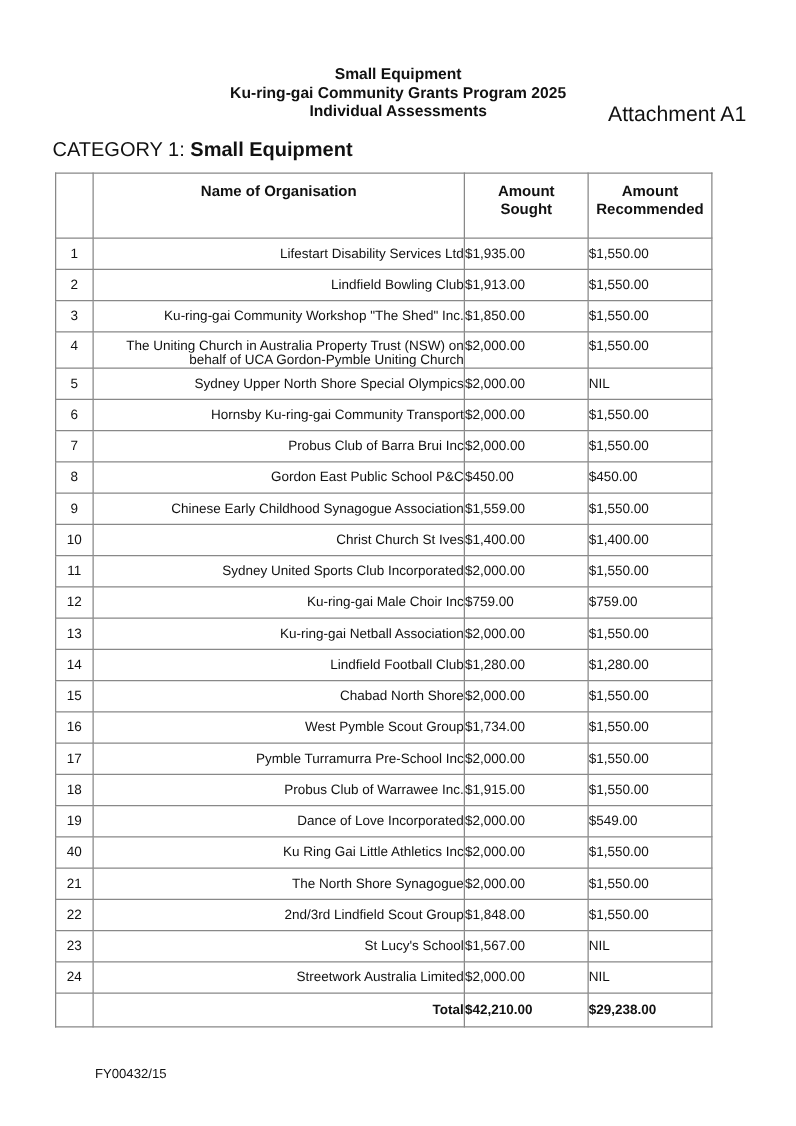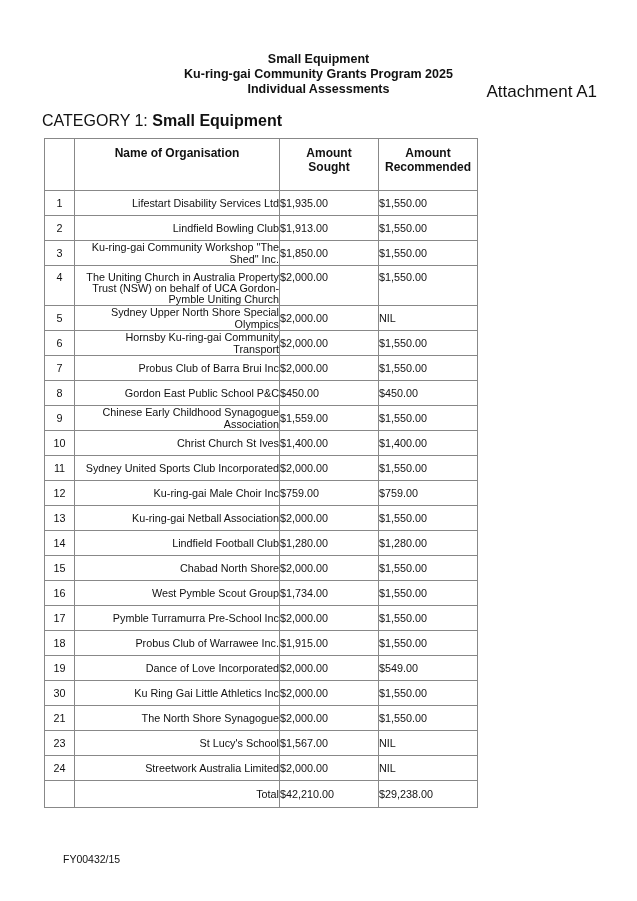--- a/index.html
+++ b/index.html
@@ -12,39 +12,39 @@
       text-align: center; font-weight: bold; font-size: 12.5px; line-height: 15px;
     }
     .attachment {
       position: absolute; top: 82px; right: 40px; font-size: 17px;
     }
     .category {
       position: absolute; top: 112px; left: 42px; font-size: 16px;
     }
     .category b { font-weight: bold; }
     table {
-      position: absolute; top: 138px; left: 44px; width: 434px;
+      position: absolute; top: 138px; left: 44px; width: 526px;
       border-collapse: collapse; font-size: 10.8px; padding-left: 43px;
     }
     td, th {
       border: 1px solid #888; padding: 0;
     }
     th {
       font-weight: bold; font-size: 12px; height: 44px; vertical-align: top;
       padding-top: 7px; line-height: 14px;
     }
     td { height: 24px; }
     td.num { width: 29px; text-align: center; }
     td.name { padding-left: 6px; text-align: right; }
     td.amt { width: 98px; }
     tr.multi td { vertical-align: top; padding-top: 6px; height: 20px; line-height: 11px; }
     tr.multi td.name { padding-top: 6px; }
-    tr.total td { font-weight: normal; height: 26px; }
+    tr.total td { font-weight: bold; height: 26px; }
     .footer {
-      position: absolute; top: 853px; left: 63px; font-size: 10.5px;
+      position: absolute; top: 853px; left: 76px; font-size: 10.5px;
     }
   </style>
 </head>
 <body>
 
 <div class="title-block">
   <div>Small Equipment</div>
   <div>Ku-ring-gai Community Grants Program 2025</div>
   <div>Individual Assessments</div>
 </div>
@@ -179,29 +179,35 @@
         <td class="amt">$1,915.00</td>
         <td class="amt">$1,550.00</td>
       </tr>
       <tr>
         <td class="num">19</td>
         <td class="name">Dance of Love Incorporated</td>
         <td class="amt">$2,000.00</td>
         <td class="amt">$549.00</td>
       </tr>
       <tr>
-        <td class="num">30</td>
+        <td class="num">40</td>
         <td class="name">Ku Ring Gai Little Athletics Inc</td>
         <td class="amt">$2,000.00</td>
         <td class="amt">$1,550.00</td>
       </tr>
       <tr>
         <td class="num">21</td>
         <td class="name">The North Shore Synagogue</td>
         <td class="amt">$2,000.00</td>
+        <td class="amt">$1,550.00</td>
+      </tr>
+      <tr>
+        <td class="num">22</td>
+        <td class="name">2nd/3rd Lindfield Scout Group</td>
+        <td class="amt">$1,848.00</td>
         <td class="amt">$1,550.00</td>
       </tr>
       <tr>
         <td class="num">23</td>
         <td class="name">St Lucy's School</td>
         <td class="amt">$1,567.00</td>
         <td class="amt">NIL</td>
       </tr>
       <tr>
         <td class="num">24</td>

